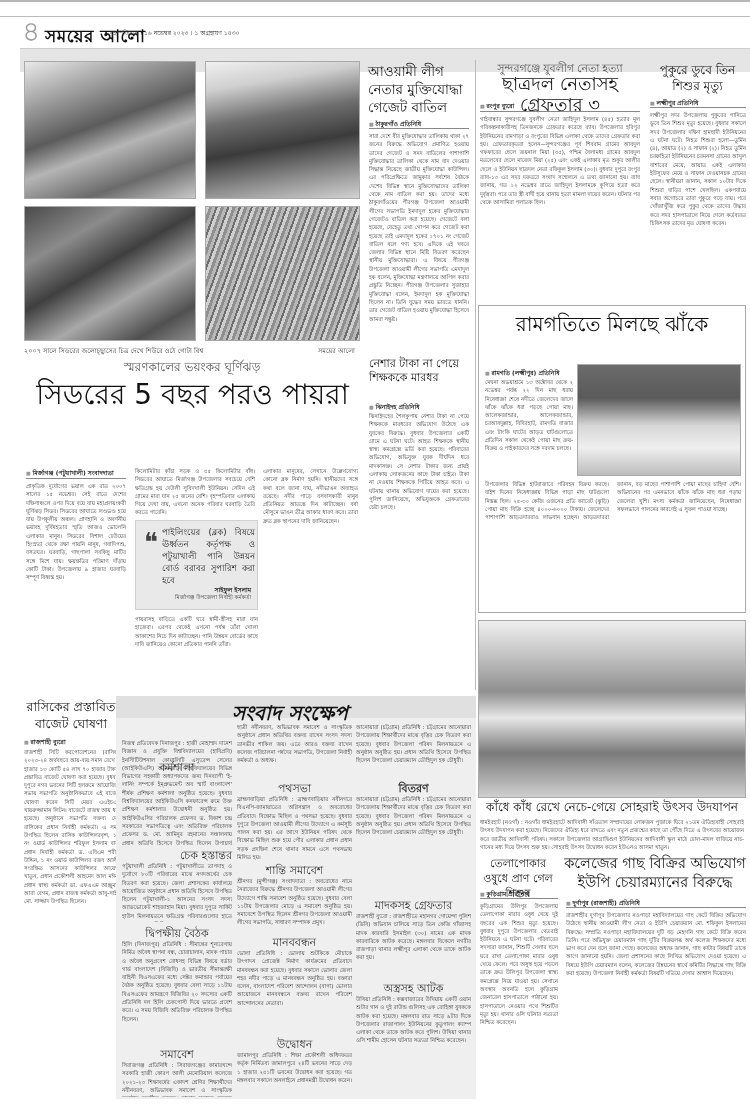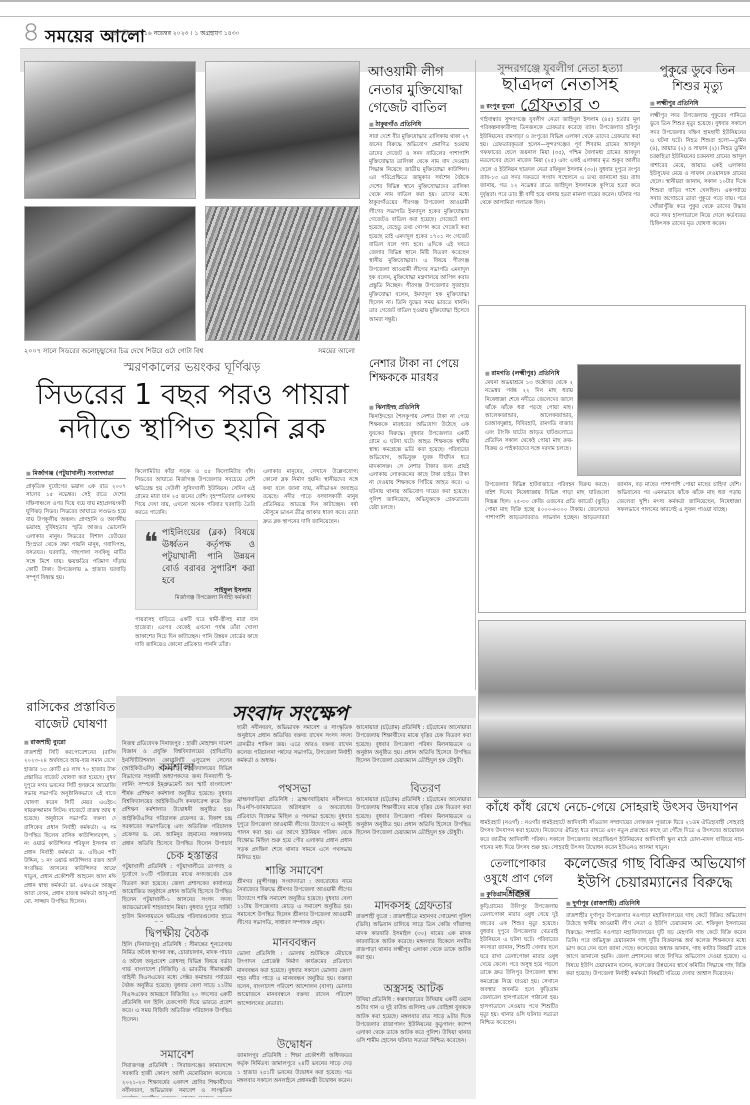--- a/index.html
+++ b/index.html
@@ -67,22 +67,21 @@
     <div class="ph ph-c"></div>
   </div>
 <div class="photo" style="left:205px;top:206px;width:155px;height:135px;">
     <div class="ph ph-d"></div>
   </div>
 <div class="caption" style="left:24px;top:346px;">২০০৭ সালে সিডরের জলোচ্ছ্বাসের চিত্র দেখে শিউরে ওঠে গোটা বিশ্ব</div>
 <div class="caption" style="left:318px;top:346px;">সময়ের আলো</div>
 
 <div class="kicker" style="left:24px;top:358px;width:336px;font-size:12px;">স্মরণকালের ভয়ংকর ঘূর্ণিঝড়</div>
 <div class="head" style="left:20px;top:378px;width:345px;font-size:28px;line-height:34px;">
-  <div>সিডরের 1 বছর পরও পায়রা</div>
-  <div>নদীতে স্থাপিত হয়নি ব্লক</div>
+  <div>সিডরের 5 বছর পরও পায়রা</div>
 </div>
 
 <div class="byline" style="left:26px;top:468px;">মির্জাগঞ্জ (পটুয়াখালী) সংবাদদাতা</div>
 <div class="rule" style="left:26px;top:478px;width:100px;"></div>
 <div class="col" style="left:26px;top:482px;width:100px;height:208px;">প্রাকৃতিক দুর্যোগের ভয়াল এক রাত ২০০৭ সালের ১৫ নভেম্বর। সেই রাতে দেশের দক্ষিণাঞ্চলে ওপর দিয়ে বয়ে যায় মহাপ্রলয়ংকরী ঘূর্ণিঝড় সিডর। সিডরের আঘাতে লণ্ডভণ্ড হয়ে যায় উপকূলীয় অঞ্চল। প্রাণহানি ও অবর্ণনীয় ভয়াবহ দুর্বিষহতার স্মৃতি আজও ভোলেনি এলাকার মানুষ। সিডরের বিশাল ঢেউয়ের হিংস্রতা থেকে রক্ষা পায়নি মানুষ, গবাদিপশু, বসতঘর। ঘরবাড়ি, গাছপালা সবকিছু মাটির সঙ্গে মিশে যায়। ক্ষয়ক্ষতির পরিমাণ দাঁড়ায় কোটি টাকা। উপজেলায় ৯ হাজার ঘরবাড়ি সম্পূর্ণ বিধ্বস্ত হয়।</div>
 
 <div class="col" style="left:135px;top:467px;width:120px;height:50px;">কিলোমিটার কাঁচা সড়ক ও ৫৫ কিলোমিটার বাঁধ। সিডরের আঘাতে মির্জাগঞ্জ উপজেলার সবচেয়ে বেশি ক্ষতিগ্রস্ত হয় দেউলী সুবিদখালী ইউনিয়ন। সেদিন এই গ্রামের মারা যান ২৫ জনের বেশি। বৃহস্পতিবার এলাকায় গিয়ে দেখা যায়, এখনো অনেক পরিবার ঘরবাড়ি তৈরি করতে পারেনি।</div>
 <div class="quote-box" style="left:135px;top:520px;width:123px;height:90px;">
   <div class="quote-mark">❝</div>
   <div class="quote-text" style="left:26px;width:93px;font-size:8.5px;line-height:12px;">পাইলিংয়ের (ব্লক) বিষয়ে ঊর্ধ্বতন কর্তৃপক্ষ ও পটুয়াখালী পানি উন্নয়ন বোর্ড বরাবর সুপারিশ করা হবে</div>
@@ -109,57 +108,58 @@
 <div class="rule" style="left:480px;top:111px;width:160px;"></div>
 <div class="col" style="left:480px;top:115px;width:160px;height:180px;">গাইবান্ধার সুন্দরগঞ্জে যুবলীগ নেতা জাহিদুল ইসলাম (৪৫) হত্যার মূল পরিকল্পনাকারীসহ তিনজনকে গ্রেফতার করেছে র‌্যাব। উপজেলার হরিপুর ইউনিয়নের রামগাড়া ও রংপুরের বিভিন্ন এলাকা থেকে তাদের গ্রেফতার করা হয়। গ্রেফতারকৃতরা হলেন—সুন্দরগঞ্জের পূর্ব শিবরাম গ্রামের আবদুল গফফারের ছেলে জয়নাল মিয়া (৩৫), পশ্চিম বৈলামধ্য গ্রামের আবদুল মতলেবের ছেলে মাজেদ মিয়া (২৫) এবং একই এলাকার মৃত শুকুর আলীর ছেলে ও ইউনিয়ন ছাত্রদল নেতা রফিকুল ইসলাম (৩০)। বুধবার দুপুরে রংপুর র‌্যাব-১৩ এর সদর দফতরে সংবাদ সম্মেলনে এ তথ্য জানানো হয়। র‌্যাব জানায়, গত ১২ নভেম্বর রাতে জাহিদুল ইসলামকে কুপিয়ে হত্যা করে দুর্বৃত্তরা। পরে তার স্ত্রী বাদী হয়ে থানায় হত্যা মামলা দায়ের করেন। ঘটনার পর থেকে আসামিরা পলাতক ছিল।</div>
 
 <div class="head" style="left:645px;top:62px;width:105px;font-size:12px;line-height:16px;">পুকুরে ডুবে তিন শিশুর মৃত্যু</div>
 <div class="byline" style="left:650px;top:98px;">লক্ষ্মীপুর প্রতিনিধি</div>
 <div class="rule" style="left:650px;top:107px;width:96px;"></div>
 <div class="col" style="left:650px;top:111px;width:96px;height:188px;">লক্ষ্মীপুর সদর উপজেলায় পুকুরের পানিতে ডুবে তিন শিশুর মৃত্যু হয়েছে। বুধবার সকালে সদর উপজেলার দক্ষিণ হামছাদী ইউনিয়নের এ ঘটনা ঘটে। নিহত শিশুরা হলো—তুর্মিন (৪), আয়াত (২) ও সাফান (২)। নিহত তুর্মিন চররুহিতা ইউনিয়নের চরমনসা গ্রামের আব্দুল বাশারের মেয়ে, আয়াত একই এলাকার ইউসুফের মেয়ে ও সাফান দেওয়ানচক গ্রামের ছেলে। স্থানীয়রা জানান, সকাল ১০টার দিকে শিশুরা বাড়ির পাশে খেলছিল। একপর্যায়ে সবার অগোচরে তারা পুকুরে পড়ে যায়। পরে খোঁজাখুঁজি করে পুকুর থেকে তাদের উদ্ধার করে সদর হাসপাতালে নিয়ে গেলে কর্তব্যরত চিকিৎসক তাদের মৃত ঘোষণা করেন।</div>
 
 <div class="boxed" style="left:478px;top:305px;width:268px;height:308px;">
   <div class="head" style="left:0;top:6px;width:266px;font-size:20px;line-height:24px;">
+    <div>রামগতিতে মিলছে ঝাঁকে</div>
   </div>
   <div class="byline" style="left:6px;top:62px;">রামগতি (লক্ষ্মীপুর) প্রতিনিধি</div>
   <div class="col" style="left:6px;top:72px;width:88px;height:98px;">মেঘনা অভয়াশ্রমে ১৩ অক্টোবর থেকে ২ নভেম্বর পর্যন্ত ২২ দিন মাছ ধরায় নিষেধাজ্ঞা শেষে নদীতে জেলেদের জালে ঝাঁকে ঝাঁকে ধরা পড়ছে পোয়া মাছ। আলেকজান্ডার, আলেকজান্ডার, চরআবদুল্লাহ, বিবিরহাট, রামগতি বাজার এবং টাংকি ঘাটের আড়ত ঘাটগুলোতে প্রতিদিন সকাল থেকেই পোয়া মাছ ক্রয়-বিক্রয় ও পাইকারদের সঙ্গে দরদাম চলছে।</div>
   <div class="photo" style="left:98px;top:58px;width:164px;height:112px;">
       <div class="ph ph-e"></div>
     </div>
   <div class="col" style="left:6px;top:174px;width:256px;height:128px;column-count:2;column-gap:8px;">উপজেলার বিভিন্ন হাটবাজারে পরিবহন বিক্রয় করছে। বাইশ দিনের নিষেধাজ্ঞায় বিভিন্ন পাড়া মাছ ঘাটগুলো নিস্তব্ধ ছিল। ২৫-৩০ কেজি ওজনের প্রতি ক্যারেট (ঝুড়ি) পোয়া মাছ বিক্রি হচ্ছে ৪০০০-৬০০০ টাকায়। জেলেদের পাশাপাশি আড়তদাররাও লাভবান হচ্ছেন। আড়তদাররা জানান, বড় মাছের পাশাপাশি পোয়া মাছের চাহিদা বেশি। অভিযানের পর এমনভাবে ঝাঁকে ঝাঁকে মাছ ধরা পড়ায় জেলেরা খুশি। মৎস্য কর্মকর্তা জানিয়েছেন, নিষেধাজ্ঞা সফলভাবে পালনের কারণেই এ সুফল পাওয়া যাচ্ছে।</div>
 </div>
 
 <div class="head" style="left:22px;top:698px;width:98px;font-size:12.5px;line-height:17px;">রাসিকের প্রস্তাবিত বাজেট ঘোষণা</div>
 <div class="byline" style="left:24px;top:737px;">রাজশাহী ব্যুরো</div>
 <div class="col" style="left:24px;top:748px;width:96px;height:350px;">রাজশাহী সিটি করপোরেশনের (রাসিক) ২০২৩-২৪ অর্থবছরে আয়-ব্যয় সমান রেখে ১ হাজার ১৩ কোটি ৫৪ লাখ ৭০ হাজার টাকার প্রস্তাবিত বাজেট ঘোষণা করা হয়েছে। বুধবার দুপুরে নগর ভবনের সিটি হলরুমে আয়োজিত সভায় সভাপতি অনুষ্ঠানিকভাবে এই বাজেট ঘোষণা করেন সিটি মেয়র এএইচএম খায়রুজ্জামান লিটন। বাজেটে রাজস্ব আয় ধরা হয়েছে। অনুষ্ঠানে সভাপতি বক্তব্য দেন রাসিকের প্রধান নির্বাহী কর্মকর্তা। এ সময় উপস্থিত ছিলেন রাসিক কাউন্সিলরবৃন্দ, ১২ নং ওয়ার্ড কাউন্সিলর শরিফুল ইসলাম বাবু, প্রধান নির্বাহী কর্মকর্তা ড. এবিএম শরীফ উদ্দিন, ১ নং ওয়ার্ড কাউন্সিলর রজব আলী, সংরক্ষিত আসনের কাউন্সিলর আয়েশা খাতুন, প্রধান প্রকৌশলী আহমেদ আল মঈন, প্রধান স্বাস্থ্য কর্মকর্তা ডা. এফএএম আঞ্জুমান আরা বেগম, প্রধান রাজস্ব কর্মকর্তা আবু-সাইদ মো. সাজ্জাদ উপস্থিত ছিলেন।</div>
 
 <div class="digest-band" style="left:116px;top:696px;width:360px;height:403px;background:#efefef;"></div>
 <div class="digest-band" style="left:116px;top:696px;width:360px;height:22px;"></div>
 <div class="digest-logo" style="left:232px;top:698px;">সংবাদ সংক্ষেপ</div>
 
 <div class="sub-head" style="left:122px;top:723px;width:110px;margin-top:36px;">কর্মশালা</div>
 <div class="col" style="left:122px;top:739px;width:110px;height:106px;">নিজস্ব প্রতিবেদক দিনাজপুর : হাজী মোহাম্মদ দানেশ বিজ্ঞান ও প্রযুক্তি বিশ্ববিদ্যালয়ের (হাবিপ্রবি) ইনস্টিটিউশনাল কোয়ালিটি এস্যুরেন্স সেলের (আইকিউএসি) আয়োজনে বিশ্ববিদ্যালয়ের বিভিন্ন বিভাগের সহকারী অধ্যাপকদের জন্য দিনব্যাপী 'ই-লার্নিং সম্পর্কে ইম্প্রুভমেন্ট অব স্মার্ট বাংলাদেশ' শীর্ষক প্রশিক্ষণ কর্মশালা অনুষ্ঠিত হয়েছে। বুধবার বিশ্ববিদ্যালয়ের আইকিউএসি কনফারেন্স রুমে উক্ত প্রশিক্ষণ কর্মশালার উদ্বোধনী অনুষ্ঠিত হয়। আইকিউএসির পরিচালক প্রফেসর ড. বিকাশ চন্দ্র সরকারের সভাপতিত্বে এবং অতিরিক্ত পরিচালক প্রফেসর ড. মো. আমিনুর রহমানের সঞ্চালনায় প্রধান অতিথি হিসেবে উপস্থিত ছিলেন উপাচার্য প্রফেসর ড. এম কামরুজ্জামান।</div>
-<div class="sub-head" style="left:137px;top:847px;width:110px;">চেক হস্তান্তর</div>
+<div class="sub-head" style="left:122px;top:847px;width:110px;text-align:right;">চেক হস্তান্তর</div>
 <div class="col" style="left:122px;top:862px;width:110px;height:60px;">পটুয়াখালী প্রতিনিধি : পটুয়াখালীতে তাপদাহ ও দুর্যোগে ৮০টি পরিবারের মাঝে নগদঅর্থের চেক বিতরণ করা হয়েছে। জেলা প্রশাসকের কার্যালয়ে আয়োজিত অনুষ্ঠানে প্রধান অতিথি হিসেবে উপস্থিত ছিলেন পটুয়াখালী-১ আসনের সংসদ সদস্য অ্যাডভোকেট শাহজাহান মিয়া। বুধবার দুপুরে সার্কিট হাউস মিলনায়তনে ক্ষতিগ্রস্ত পরিবারগুলোর হাতে চেক তুলে দেন তিনি।</div>
 <div class="sub-head" style="left:122px;top:925px;width:110px;">দ্বিপক্ষীয় বৈঠক</div>
 <div class="col" style="left:122px;top:940px;width:110px;height:104px;">হিলি (দিনাজপুর) প্রতিনিধি : সীমান্তের শূন্যরেখায় নির্মিত অবৈধ স্থাপনা বন্ধ, চোরাচালান, মাদক পাচার ও অবৈধ অনুপ্রবেশ রোধসহ বিভিন্ন বিষয়ে বর্ডার গার্ড বাংলাদেশ (বিজিবি) ও ভারতীয় সীমান্তরক্ষী বাহিনী বিএসএফের মধ্যে সেক্টর কমান্ডার পর্যায়ের বৈঠক অনুষ্ঠিত হয়েছে। বুধবার বেলা সাড়ে ১১টায় বিএসএফের আমন্ত্রণে বিজিবির ২০ সদস্যের একটি প্রতিনিধি দল হিলি চেকপোস্ট দিয়ে ভারতে প্রবেশ করে। এ সময় বিজিবি অতিরিক্ত পরিচালক উপস্থিত ছিলেন।</div>
 <div class="sub-head" style="left:122px;top:1046px;width:110px;">সমাবেশ</div>
 <div class="col" style="left:122px;top:1061px;width:110px;height:36px;">সিরাজগঞ্জ প্রতিনিধি : সিরাজগঞ্জের কামারখন্দে সরকারি হাজী কোরপ আলী মেমোরিয়াল কলেজে ২০২১-২৩ শিক্ষাবর্ষের একাদশ শ্রেণির শিক্ষার্থীদের নবীনবরণ, অভিভাবক সমাবেশ ও সাংস্কৃতিক অনুষ্ঠান অনুষ্ঠিত হয়েছে। বুধবার সকালে কলেজ প্রাঙ্গণে এ অনুষ্ঠান অনুষ্ঠিত হয়।</div>
 
 <div class="col" style="left:237px;top:723px;width:115px;height:55px;">ছাত্রী নবীনবরণ, অভিভাবক সমাবেশ ও সাংস্কৃতিক অনুষ্ঠানে প্রধান অতিথির বক্তব্য রাখেন সংসদ সদস্য তানভীর শাকিল জয়। এতে আরও বক্তব্য রাখেন কলেজ পরিচালনা পর্ষদের সভাপতি, উপজেলা নির্বাহী কর্মকর্তা ও অধ্যক্ষ।</div>
 <div class="sub-head" style="left:237px;top:780px;width:115px;">পথসভা</div>
 <div class="col" style="left:237px;top:795px;width:115px;height:65px;">ব্রাহ্মণবাড়িয়া প্রতিনিধি : ব্রাহ্মণবাড়িয়ার নবীনগরে বিএনপি-জামায়াতের অগ্নিসন্ত্রাস ও অবরোধের প্রতিবাদে বিক্ষোভ মিছিল ও পথসভা হয়েছে। বুধবার দুপুরে উপজেলা আওয়ামী লীগের উদ্যোগে এ কর্মসূচি পালন করা হয়। এর আগে ইউনিয়ন পরিষদ থেকে বিক্ষোভ মিছিল শুরু হয়ে পৌর এলাকার প্রধান প্রধান সড়ক প্রদক্ষিণ শেষে থানার সামনে এসে পথসভায় মিলিত হয়।</div>
 <div class="sub-head" style="left:237px;top:862px;width:115px;">শান্তি সমাবেশ</div>
 <div class="col" style="left:237px;top:877px;width:115px;height:55px;">শ্রীনগর (মুন্সীগঞ্জ) সংবাদদাতা : অবরোধের নামে নৈরাজ্যের বিরুদ্ধে শ্রীনগর উপজেলা আওয়ামী লীগের উদ্যোগে শান্তি সমাবেশ অনুষ্ঠিত হয়েছে। বুধবার বেলা ১১টায় উপজেলার মোড়ে এ সমাবেশ অনুষ্ঠিত হয়। সমাবেশে উপস্থিত ছিলেন শ্রীনগর উপজেলা আওয়ামী লীগের সভাপতি, সাধারণ সম্পাদক প্রমুখ।</div>
 <div class="sub-head" style="left:237px;top:934px;width:115px;">মানববন্ধন</div>
 <div class="col" style="left:237px;top:949px;width:115px;height:84px;">ভোলা প্রতিনিধি : ভোলায় শুটকিকে মৌচাকে উৎপাদন প্রোজেক্ট নির্মাণ কার্যক্রমের প্রতিবাদে মানববন্ধন করা হয়েছে। বুধবার সকালে ভোলার জেলা শহর নদীর পাড়ে এ মানববন্ধন অনুষ্ঠিত হয়। বক্তারা বলেন, বাংলাদেশ পরিবেশ আন্দোলন (বাপা) ভোলার আয়োজনে মানববন্ধনে বক্তব্য রাখেন পরিবেশ আন্দোলনের নেতারা।</div>
 <div class="sub-head" style="left:237px;top:1036px;width:115px;">উদ্বোধন</div>
 <div class="col" style="left:237px;top:1051px;width:115px;height:46px;">জামালপুর প্রতিনিধি : শিক্ষা প্রকৌশলী অধিদফতর কর্তৃক নির্মিতব্য জামালপুরে ২৪টি ভবনের সাড়ে দেড় ১ হাজার ২৫১টি ভবনের উদ্বোধন করা হয়েছে। গত মঙ্গলবার সকালে অনলাইনে প্রধানমন্ত্রী উদ্বোধন করেন।</div>
 
-<div class="sub-head" style="left:368px;top:780px;width:115px;">বিতরণ</div>
+<div class="sub-head" style="left:356px;top:780px;width:115px;font-weight:bold;">বিতরণ</div>
 <div class="col" style="left:356px;top:723px;width:115px;height:55px;">আনোয়ারা (চট্টগ্রাম) প্রতিনিধি : চট্টগ্রামের আনোয়ারা উপজেলায় শিক্ষার্থীদের মাঝে বৃত্তির চেক বিতরণ করা হয়েছে। বুধবার উপজেলা পরিষদ মিলনায়তনে এ অনুষ্ঠান অনুষ্ঠিত হয়। প্রধান অতিথি হিসেবে উপস্থিত ছিলেন উপজেলা চেয়ারম্যান তৌহিদুল হক চৌধুরী।</div>
 <div class="col" style="left:356px;top:795px;width:115px;height:100px;">আনোয়ারা (চট্টগ্রাম) প্রতিনিধি : চট্টগ্রামের আনোয়ারা উপজেলায় শিক্ষার্থীদের মাঝে বৃত্তির চেক বিতরণ করা হয়েছে। বুধবার উপজেলা পরিষদ মিলনায়তনে এ অনুষ্ঠান অনুষ্ঠিত হয়। প্রধান অতিথি হিসেবে উপস্থিত ছিলেন উপজেলা চেয়ারম্যান তৌহিদুল হক চৌধুরী।</div>
 <div class="sub-head" style="left:356px;top:897px;width:115px;text-align:center;">মাদকসহ গ্রেফতার</div>
 <div class="col" style="left:356px;top:912px;width:115px;height:66px;">রাজশাহী ব্যুরো : রাজশাহীতে মহানগর গোয়েন্দা পুলিশ (ডিবি) অভিযান চালিয়ে সাড়ে তিন কেজি গাঁজাসহ মাদক কারবারি ইসমাইল (৩০) নামের এক মাদক কারবারিকে আটক করেছে। মঙ্গলবার বিকেলে নগরীর রাজপাড়া থানার লক্ষ্মীপুর এলাকা থেকে তাকে আটক করা হয়।</div>
 <div class="sub-head" style="left:356px;top:980px;width:115px;">অস্ত্রসহ আটক</div>
 <div class="col" style="left:356px;top:995px;width:115px;height:102px;">উখিয়া প্রতিনিধি : কক্সবাজারের উখিয়ায় একটি ওয়ান শুটার গান ও দুই রাউন্ড গুলিসহ এক রোহিঙ্গা যুবককে আটক করা হয়েছে। মঙ্গলবার রাত সাড়ে ৯টার দিকে উপজেলার রাজাপালং ইউনিয়নের কুতুপালং ক্যাম্প এলাকা থেকে তাকে আটক করে পুলিশ। উখিয়া থানার ওসি শামীম হোসেন ঘটনার সত্যতা নিশ্চিত করেছেন।</div>
 
 <div class="photo" style="left:478px;top:620px;width:268px;height:178px;">
     <div class="ph ph-f"></div>
   </div>

